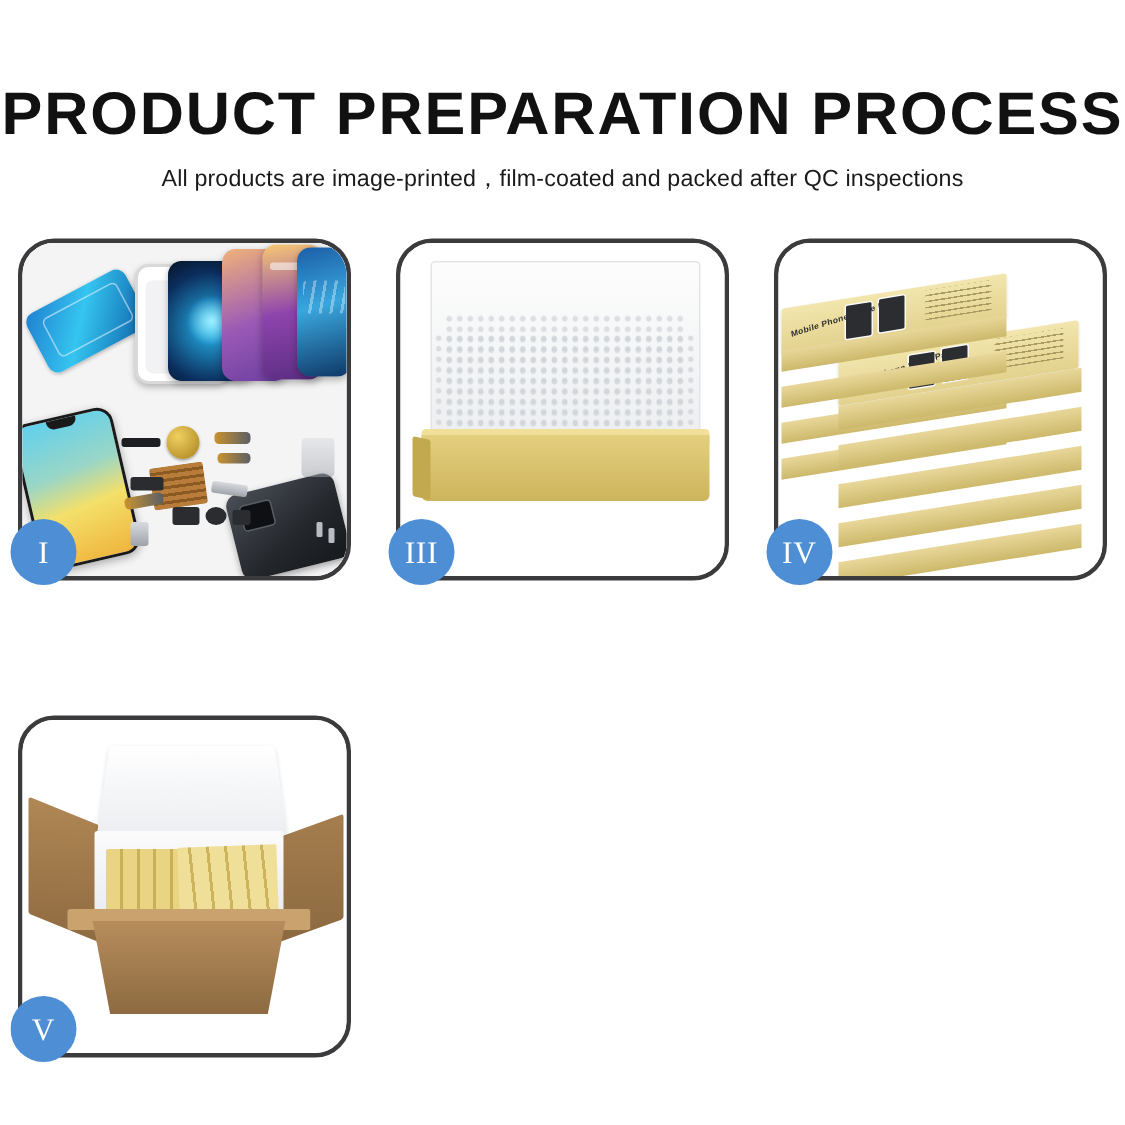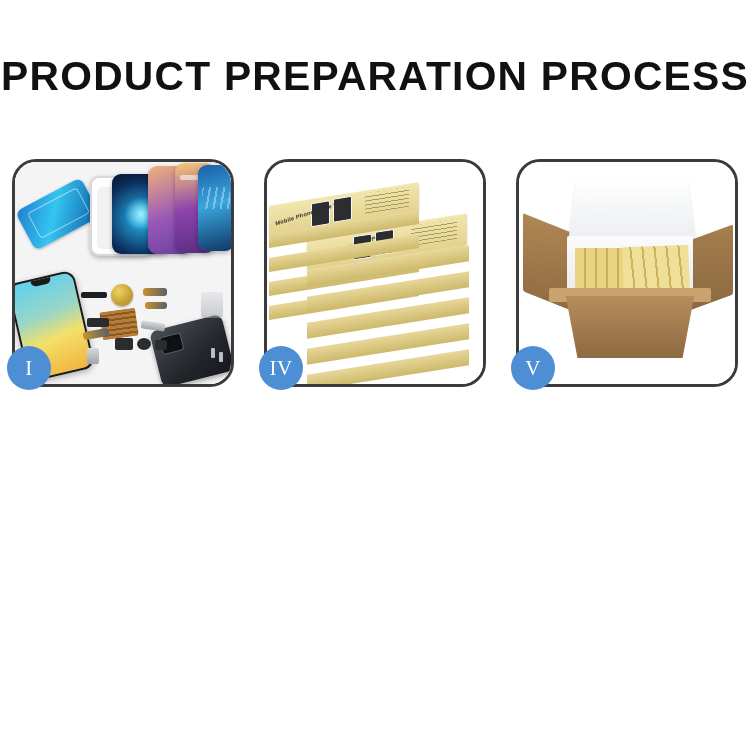--- a/index.html
+++ b/index.html
@@ -290,20 +290,21 @@
     background:linear-gradient(160deg,rgba(225,232,236,.5),transparent 60%);
   }
 </style>
 </head>
 <body>
 
 <div class="page">
 
   <div class="header">
     <div class="title">PRODUCT PREPARATION PROCESS</div>
+    <div class="subtitle">All products are image-printed，film-coated and packed after QC inspections</div>
   </div>
 
   <div class="grid">
 
     <div class="card">
       <div class="card-inner">
         <div class="scene p1">
           <div class="lcd-blue"></div>
           <div class="scr s1"></div>
           <div class="scr s2"></div>
@@ -326,20 +327,33 @@
           <div class="pt silver" style="left:72px;top:186px;width:12px;height:16px;border-radius:2px;"></div>
           <div class="screw" style="left:196px;top:186px;"></div>
           <div class="screw" style="left:204px;top:190px;"></div>
           <div class="pt silver" style="left:186px;top:130px;width:22px;height:26px;border-radius:3px;opacity:.5;"></div>
         </div>
       </div>
       <div class="badge">I</div>
     </div>
 
 
+    <div class="card">
+      <div class="card-inner">
+        <div class="scene p3">
+          <div class="foamlid"></div>
+          <div class="innerfoam"></div>
+          <div class="bubblefill"></div>
+          <div class="boxrim"></div>
+          <div class="boxbody"></div>
+          <div class="sideflap"></div>
+        </div>
+      </div>
+      <div class="badge">III</div>
+    </div>
 
     <div class="card">
       <div class="card-inner p4">
         <div class="scene">
           <div class="stack">
 
             <div class="bx" style="left:0px;top:22px;width:150px;height:30px;transform:skewY(-9deg);">
               <div class="lines" style="left:96px;top:3px;width:44px;height:20px;"></div>
               <div class="mini" style="left:42px;top:4px;"></div>
               <div class="mini" style="left:64px;top:3px;"></div>

